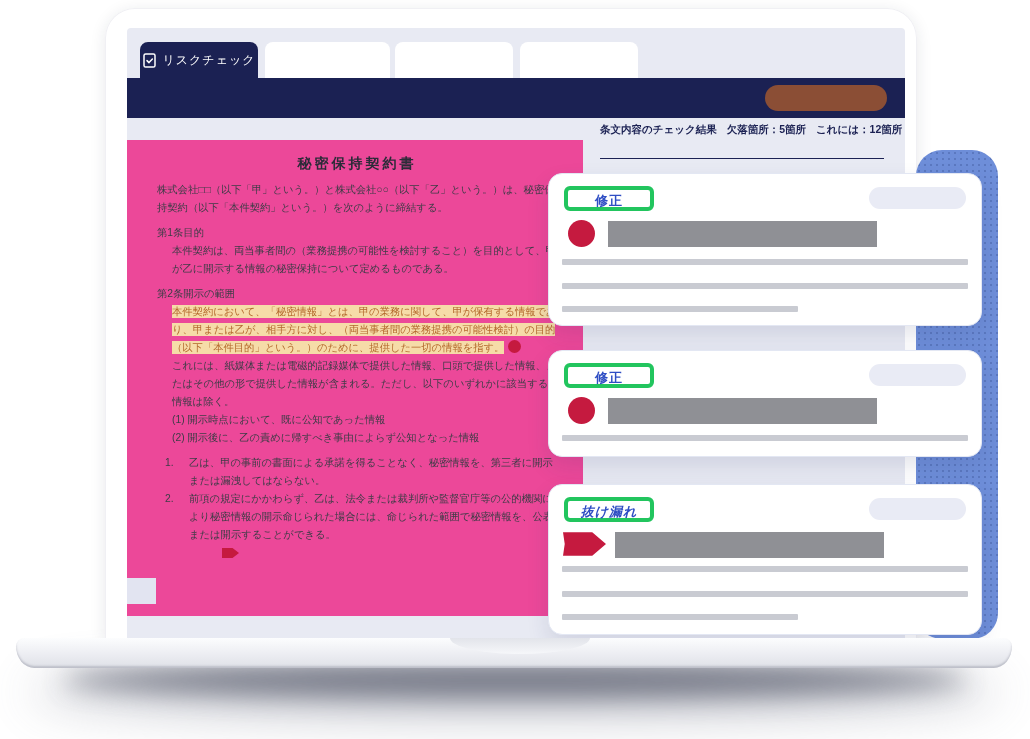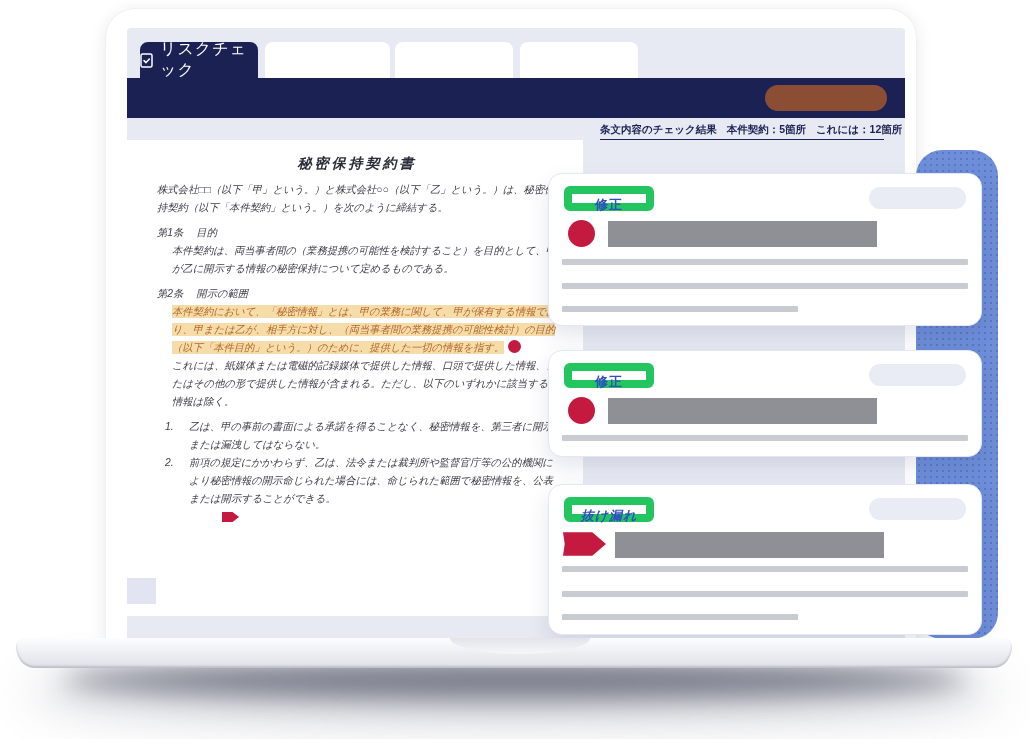--- a/index.html
+++ b/index.html
@@ -35,52 +35,52 @@
     border-radius:0 0 70px 70px / 0 0 16px 16px;
   }
   .base-shadow  { position:absolute; left:62px;  top:662px; width:906px; height:36px; background:#565a6b; opacity:.75; filter:blur(13px); border-radius:50%; z-index:0; }
   .base-shadow2 { position:absolute; left:28px;  top:668px; width:974px; height:48px; background:#7c8091; opacity:.45; filter:blur(24px); border-radius:50%; z-index:0; }
 
   
   .tab { position:absolute; top:14px; height:36px; border-radius:8px 8px 0 0; }
   .tab-active {
     left:13px; width:118px; background:#1B2153; color:#fff;
     display:flex; align-items:center; justify-content:center; gap:7px;
-    font-size:16px; letter-spacing:1px;
+    font-size:12px; letter-spacing:1px;
   }
   .tab-w1 { left:138px; width:125px; background:#fff; }
   .tab-w2 { left:268px; width:118px; background:#fff; }
   .tab-w3 { left:393px; width:118px; background:#fff; }
 
   
   .navy-header { position:absolute; left:0; top:50px; width:778px; height:40px; background:#1B2153; }
   .brown-btn {
     position:absolute; left:638px; top:57px; width:122px; height:26px;
     background:#8B4E35; border:none; border-radius:13px; cursor:pointer;
   }
 
   
   .results {
     position:absolute; left:473px; top:95px; width:284px;
     display:flex; justify-content:space-between; gap:10px;
     font-size:10.5px; color:#1B2153; white-space:nowrap;
-    padding-bottom:2px; border-bottom:1px solid #1B2153; font-weight:bold;
+    padding-bottom:21px; border-bottom:1px solid #1B2153; font-weight:bold;
   }
 
   
   .doc {
     position:absolute; left:0; top:112px; width:456px; height:476px;
-    background:#ffffff; overflow:hidden;
+    background:#ec4899; overflow:hidden;
     padding:10px 26px 0 30px;
-    font-size:10.3px; line-height:18px; color:#3C3C46;font-style:italic;
+    font-size:10.3px; line-height:18px; color:#3C3C46;
   }
   .doc-title { font-size:14px; font-weight:bold; text-align:center; letter-spacing:3px; color:#2B2B38; margin:4px 0 9px; }
   .doc-intro { margin-bottom:7px; }
   .sec { margin-top:7px; }
-  .sec-head { display:flex; gap:13px; }
+  .sec-head { display:flex; }
   .sec-body { margin-left:15px; }
   .num-item { display:flex; margin-left:8px; }
   .num { flex:none; width:24px; }
   .num-text { flex:1; }
   .hl { background:#F6DCA8; color:#B2682B; padding:1px 0; }
   .dot-inline {
     display:inline-block; width:13px; height:13px; border-radius:50%;
     background:#C51A3F; vertical-align:-2px; margin-left:4px;
   }
   .doc-tag {
@@ -102,21 +102,21 @@
   .card {
     position:absolute; left:548px; width:434px; background:#fff;
     border:1px solid #E3E7F3; border-radius:14px;
     box-shadow:0 10px 22px rgba(40,50,95,0.12); z-index:8; cursor:pointer;
   }
   .card1 { top:173px; height:153px; }
   .card2 { top:350px; height:107px; }
   .card3 { top:484px; height:151px;font-style:italic; }
   .badge {
     position:absolute; left:15px; top:12px; width:90px; height:25px;
-    line-height:22px; text-align:center; border:8px solid #22c55e; border-radius:6px;
+    line-height:22px; text-align:center; border:4px solid #22c55e; border-radius:6px;
     color:#2F4EC4; font-weight:bold; font-size:13px; letter-spacing:1px; background:#fff;
   }
   .pill { position:absolute; right:15px; top:13px; width:97px; height:22px; border-radius:11px; background:#E9EBF5; border:none; cursor:pointer; }
   .marker-dot { position:absolute; left:19px; top:46px; width:27px; height:27px; border-radius:50%; background:#C51A3F; }
   .marker-tag {
     position:absolute; left:14px; top:45px; width:43px; height:28px; background:#C51A3F;
     clip-path:polygon(0 8%,68% 8%,100% 50%,68% 92%,0 92%,4% 50%);
   }
   .hbar { position:absolute; left:59px; top:47px; width:269px; height:26px; background:#8F9095; }
   .card3 .hbar { left:66px; }
@@ -146,21 +146,21 @@
   </div>
   <div class="tab tab-w1"></div>
   <div class="tab tab-w2"></div>
   <div class="tab tab-w3"></div>
 
   <div class="navy-header"></div>
   <button class="brown-btn"></button>
 
   <div class="results">
     <span>条文内容のチェック結果</span>
-    <span>本件契約：5箇所</span>
+    <span>欠落箇所：5箇所</span>
     <span>これには：12箇所</span>
   </div>
 
   <div class="doc">
     <div class="doc-title">秘密保持契約書</div>
     <p class="doc-intro">株式会社□□（以下「甲」という。）と株式会社○○（以下「乙」という。）は、秘密保持契約（以下「本件契約」という。）を次のように締結する。</p>
 
     <div class="sec">
       <div class="sec-head">
         <span>第1条</span>
@@ -169,20 +169,22 @@
       <p class="sec-body">本件契約は、両当事者間の（業務提携の可能性を検討すること）を目的として、甲が乙に開示する情報の秘密保持について定めるものである。</p>
     </div>
 
     <div class="sec">
       <div class="sec-head">
         <span>第2条</span>
         <span>開示の範囲</span>
       </div>
       <p class="sec-body"><span class="hl">本件契約において、「秘密情報」とは、甲の業務に関して、甲が保有する情報であり、甲または乙が、相手方に対し、（両当事者間の業務提携の可能性検討）の目的（以下「本件目的」という。）のために、提供した一切の情報を指す。</span><span class="dot-inline"></span></p>
       <p class="sec-body">これには、紙媒体または電磁的記録媒体で提供した情報、口頭で提供した情報、またはその他の形で提供した情報が含まれる。ただし、以下のいずれかに該当する情報は除く。</p>
+      <p class="sec-body">(1) 開示時点において、既に公知であった情報</p>
+      <p class="sec-body">(2) 開示後に、乙の責めに帰すべき事由によらず公知となった情報</p>
     </div>
 
     <div class="sec">
       <div class="num-item">
         <span class="num">1.</span>
         <span class="num-text">乙は、甲の事前の書面による承諾を得ることなく、秘密情報を、第三者に開示または漏洩してはならない。</span>
       </div>
       <div class="num-item">
         <span class="num">2.</span>
         <span class="num-text">前項の規定にかかわらず、乙は、法令または裁判所や監督官庁等の公的機関により秘密情報の開示命じられた場合には、命じられた範囲で秘密情報を、公表または開示することができる。</span>

